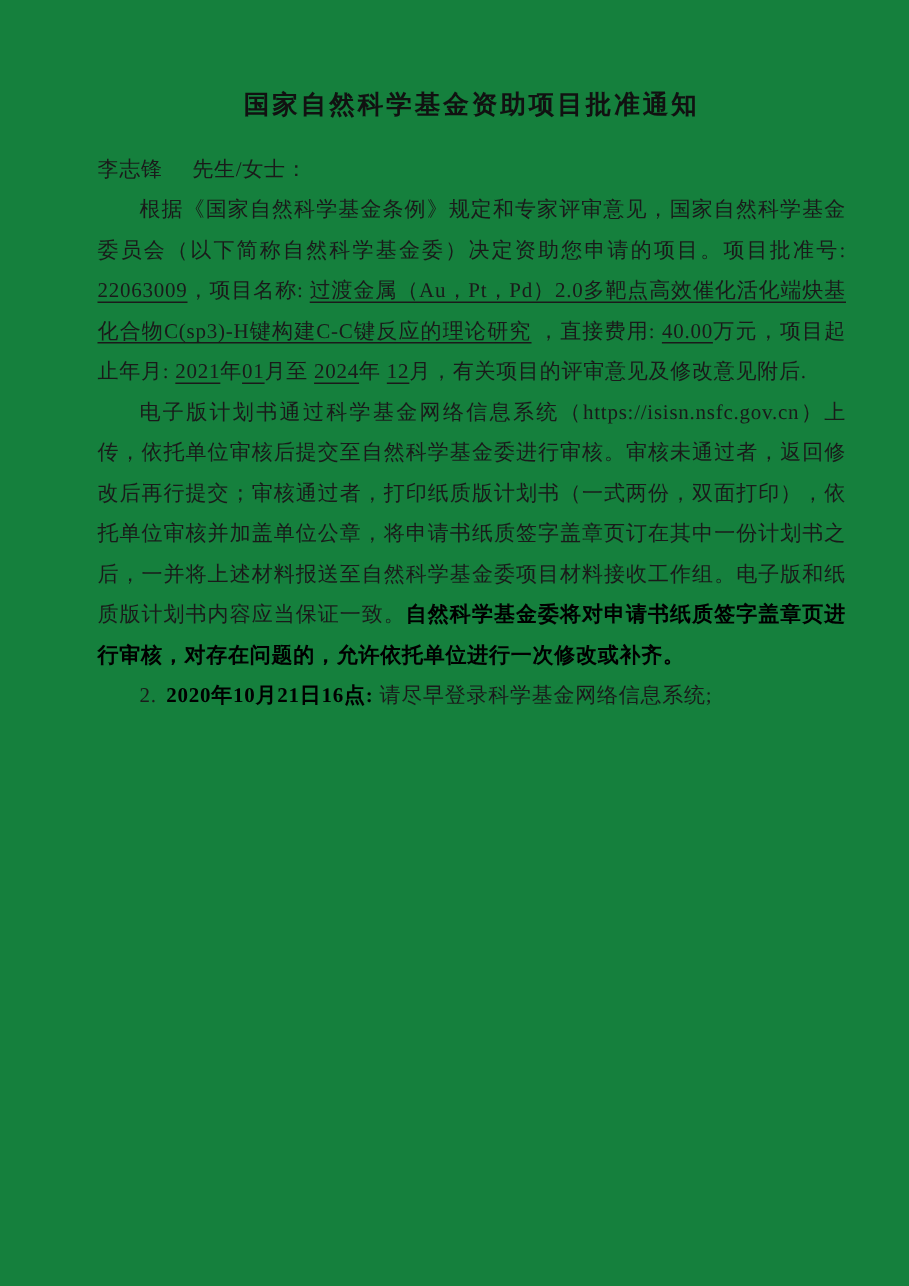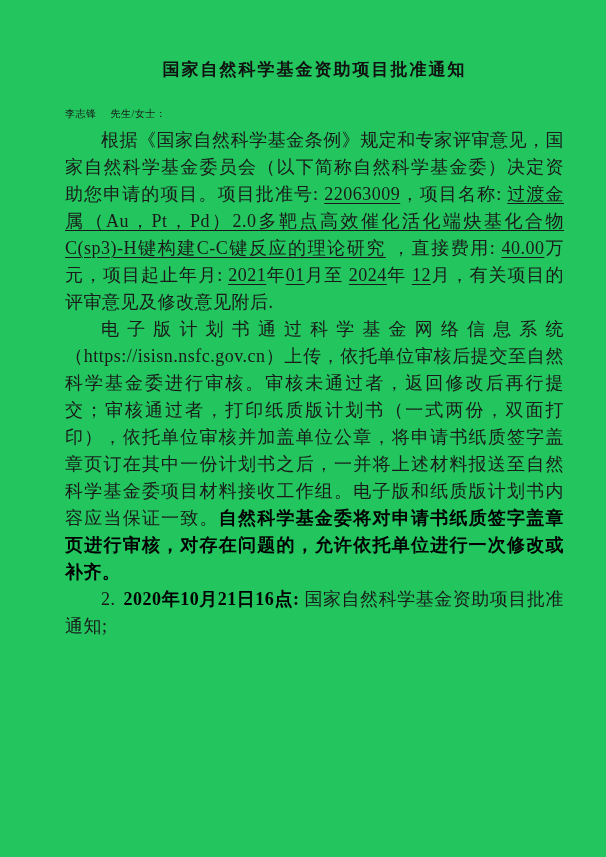--- a/index.html
+++ b/index.html
@@ -12,43 +12,43 @@
     height: 857px;
     overflow: hidden;
     font-family: "Liberation Serif", "DejaVu Serif", serif;
     color: #1a1a1a;
   }
   .page {
     box-sizing: border-box;
     width: 606px;
     height: 857px;
     padding: 56px 42px 40px 65px;
-    background: #22c55e;
+    background: #15803d;
   }
   .doc-title {
     margin: 0 0 16px 0;
     text-align: center;
     font-size: 17px;
     font-weight: bold;
     letter-spacing: 2px;
     line-height: 28px;
     color: #111111;
   }
   .greeting {
     margin: 0;
-    font-size: 10px;
+    font-size: 14px;
     line-height: 27px;
     letter-spacing: 0.5px;
   }
   .greeting .salutation {
     margin-left: 1.4em;
   }
   .para {
     margin: 0;
-    font-size: 18px;
+    font-size: 14px;
     line-height: 27px;
     letter-spacing: 0.5px;
     text-align: justify;
     text-indent: 2em;
   }
   .u {
     text-decoration: underline;
     text-underline-offset: 3px;
     text-decoration-thickness: 1px;
   }
@@ -69,17 +69,17 @@
 
   <p class="greeting"><span>李志锋</span><span class="salutation">先生/女士：</span></p>
 
   <p class="para"><span>根据《国家自然科学基金条例》规定和专家评审意见，国家自然科学基金委员会（以下简称自然科学基金委）决定资助您申请的项目。项目批准号: </span><span class="u">22063009</span><span>，项目名称: </span><span class="u">过渡金属（Au，Pt，Pd）2.0多靶点高效催化活化端炔基化合物C(sp3)-H键构建C-C键反应的理论研究</span><span> ，直接费用: </span><span class="u">40.00</span><span>万元，项目起止年月: </span><span class="u">2021</span><span>年</span><span class="u">01</span><span>月至 </span><span class="u">2024</span><span>年 </span><span class="u">12</span><span>月，有关项目的评审意见及修改意见附后.</span></p>
 
 
   <p class="para"><span>电子版计划书通过科学基金网络信息系统（https://isisn.nsfc.gov.cn）上传，依托单位审核后提交至自然科学基金委进行审核。审核未通过者，返回修改后再行提交；审核通过者，打印纸质版计划书（一式两份，双面打印），依托单位审核并加盖单位公章，将申请书纸质签字盖章页订在其中一份计划书之后，一并将上述材料报送至自然科学基金委项目材料接收工作组。电子版和纸质版计划书内容应当保证一致。</span><span class="b">自然科学基金委将对申请书纸质签字盖章页进行审核，对存在问题的，允许依托单位进行一次修改或补齐。</span></p>
 
 
 
-  <p class="para deadline"><span class="num">2.</span><span class="b">2020年10月21日16点:</span><span> 国家自然科学基金资助项目批准通知;</span></p>
+  <p class="para deadline"><span class="num">2.</span><span class="b">2020年10月21日16点:</span><span> 请尽早登录科学基金网络信息系统;</span></p>
 
 
 
 </div>
 
 </body></html>

